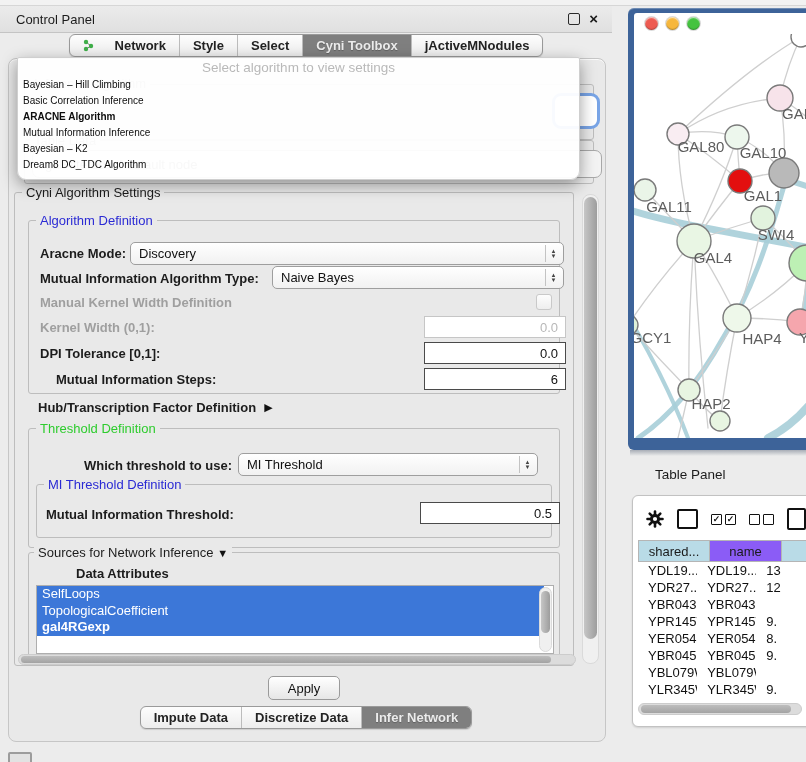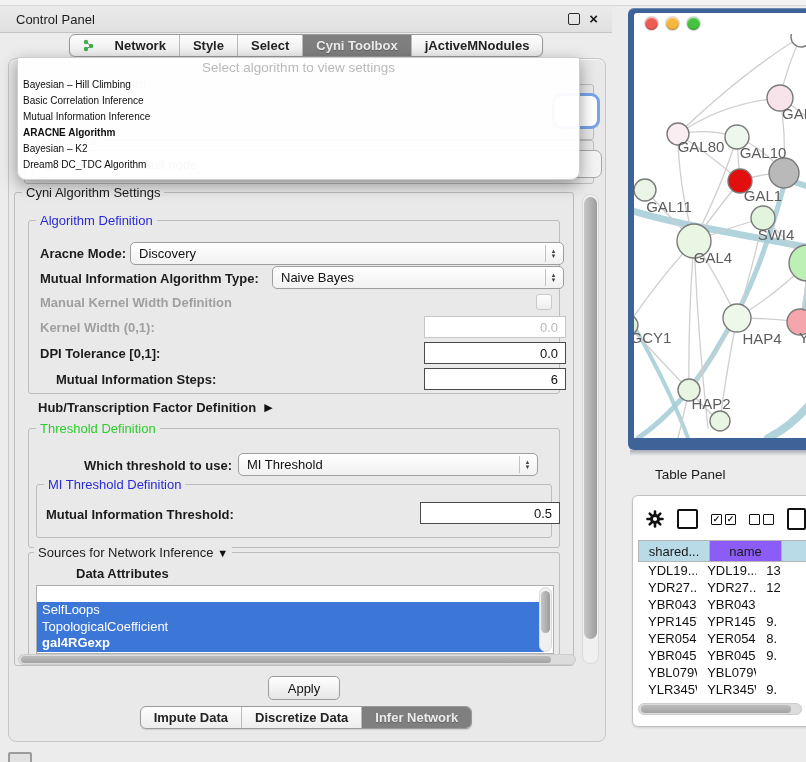--- a/index.html
+++ b/index.html
@@ -158,22 +158,22 @@
 <div class="abs gbox" style="left:24px;top:140px;width:568px;height:42px;"></div>
 <div class="abs glabel" style="left:30px;top:133px;">Table Data</div>
 <div class="abs ghost-combo" style="left:32px;top:150px;width:556px;height:26px;">
   <span>galFiltered.sif default node</span>
 </div>
 
 <div class="abs popup">
   <div class="ph">Select algorithm to view settings</div>
   <div class="pitem">Bayesian – Hill Climbing</div>
   <div class="pitem">Basic Correlation Inference</div>
+  <div class="pitem b">ARACNE Algorithm</div>
   <div class="pitem">Mutual Information Inference</div>
-  <div class="pitem b">ARACNE Algorithm</div>
   <div class="pitem">Bayesian – K2</div>
   <div class="pitem">Dream8 DC_TDC Algorithm</div>
 </div>
 
 <div class="abs group" style="left:14px;top:192px;width:558px;height:472px;"></div>
 <div class="abs grouplabel lbl-black" style="left:22px;top:185px;">Cyni Algorithm Settings</div>
 
 <div class="abs vsb-track" style="left:582px;top:194px;width:15px;height:468px;">
   <div class="vsb-thumb" style="top:2px;height:442px;"></div>
 </div>
@@ -234,21 +234,21 @@
 <div class="abs numfield" style="left:420px;top:502px;width:124px;">0.5</div>
 
 <div class="abs group" style="left:28px;top:552px;width:530px;height:110px;"></div>
 <div class="abs grouplabel lbl-black" style="left:34px;top:545px;">
   <span>Sources for Network Inference</span>
   <span class="tri">▼</span>
 </div>
 <div class="abs flabel" style="left:44px;top:566px;padding-left:32px;">Data Attributes</div>
 
 <div class="abs attrlist" style="left:36px;top:585px;width:516px;height:67px;">
-    <div class="attr-item" style="background: rgb(60, 119, 216); margin-top: 16px;">SelfLoops</div>
+    <div class="attr-item" style="background: rgb(60, 119, 216);">SelfLoops</div>
     <div class="attr-item" style="background: rgb(60, 119, 216);">TopologicalCoefficient</div>
     <div class="attr-item" style="background: rgb(60, 119, 216); font-weight: bold;">gal4RGexp</div>
   </div>
 <div class="abs vsb-track" style="left:539px;top:587px;width:11px;height:63px;">
   <div class="vsb-thumb" style="top:3px;height:42px;"></div>
 </div>
 <div class="abs hsb-track" style="left:18px;top:654px;width:556px;height:9px;">
   <div class="hsb-thumb" style="left:2px;width:530px;"></div>
 </div>
 

